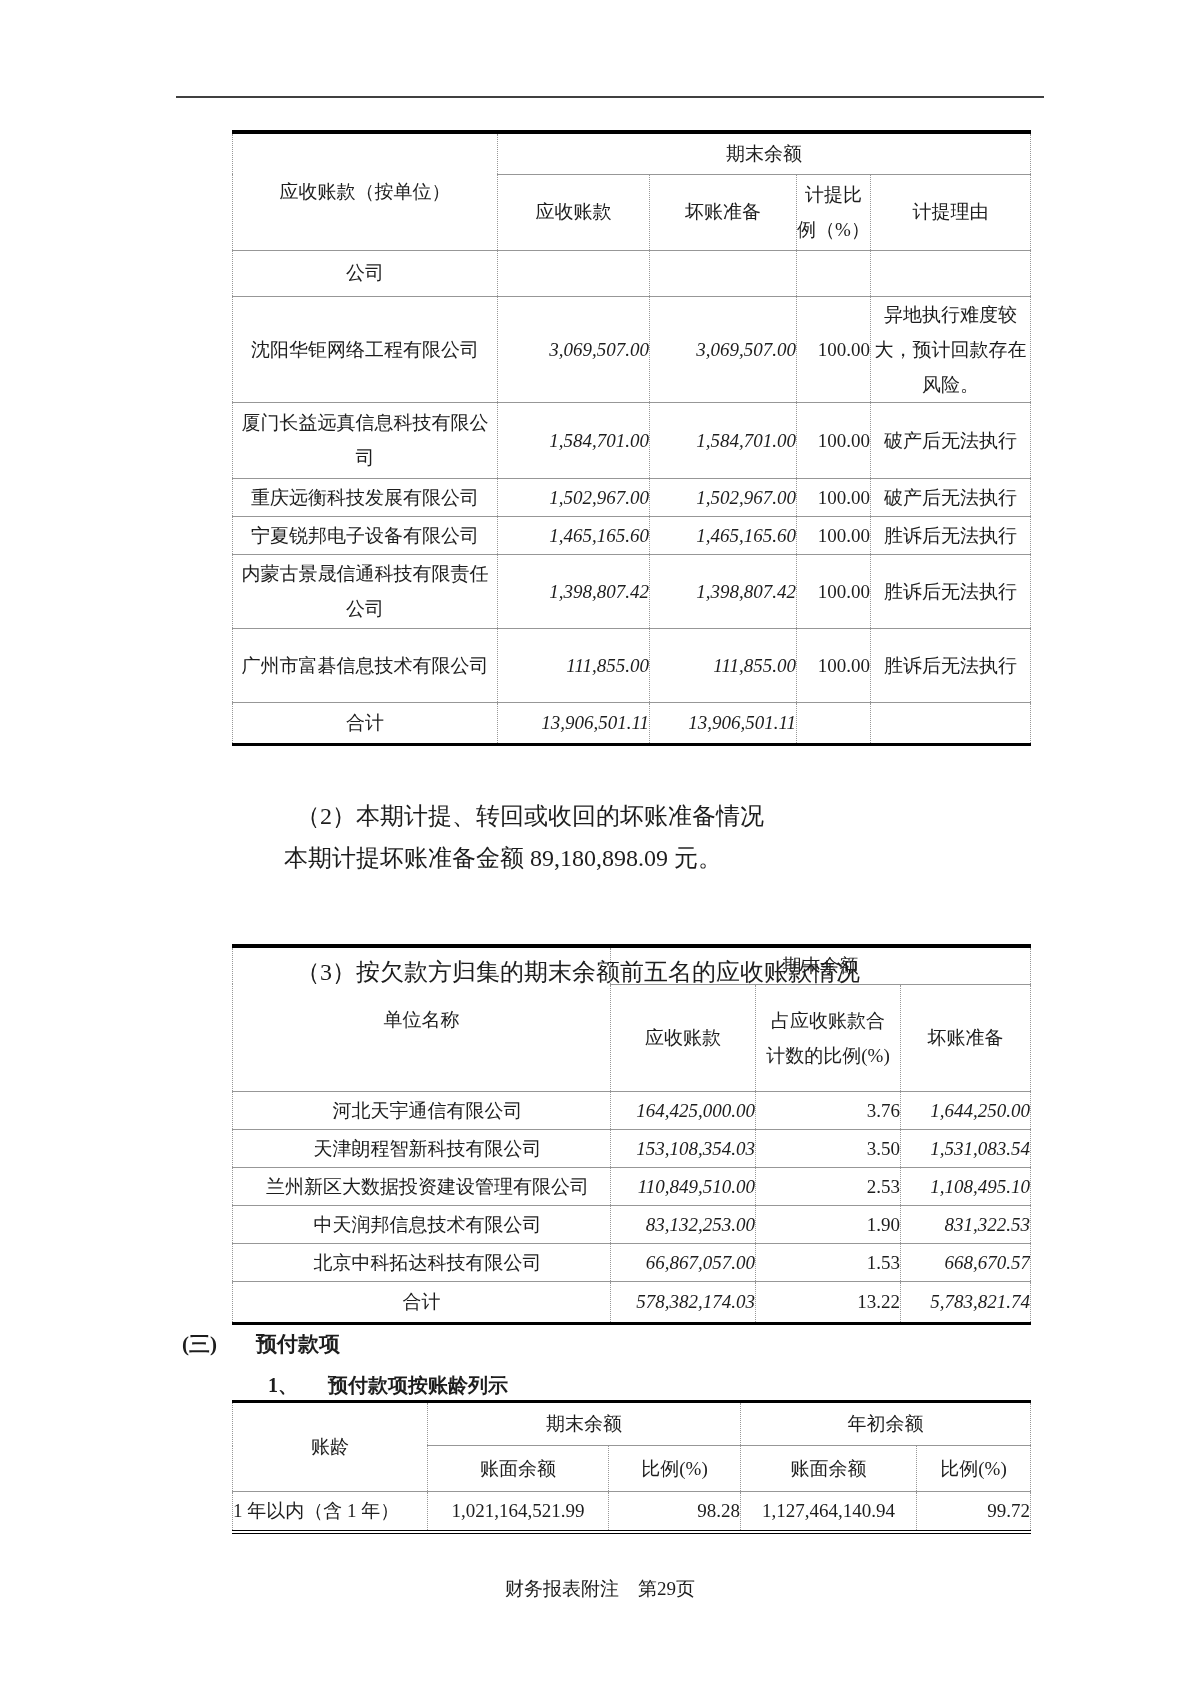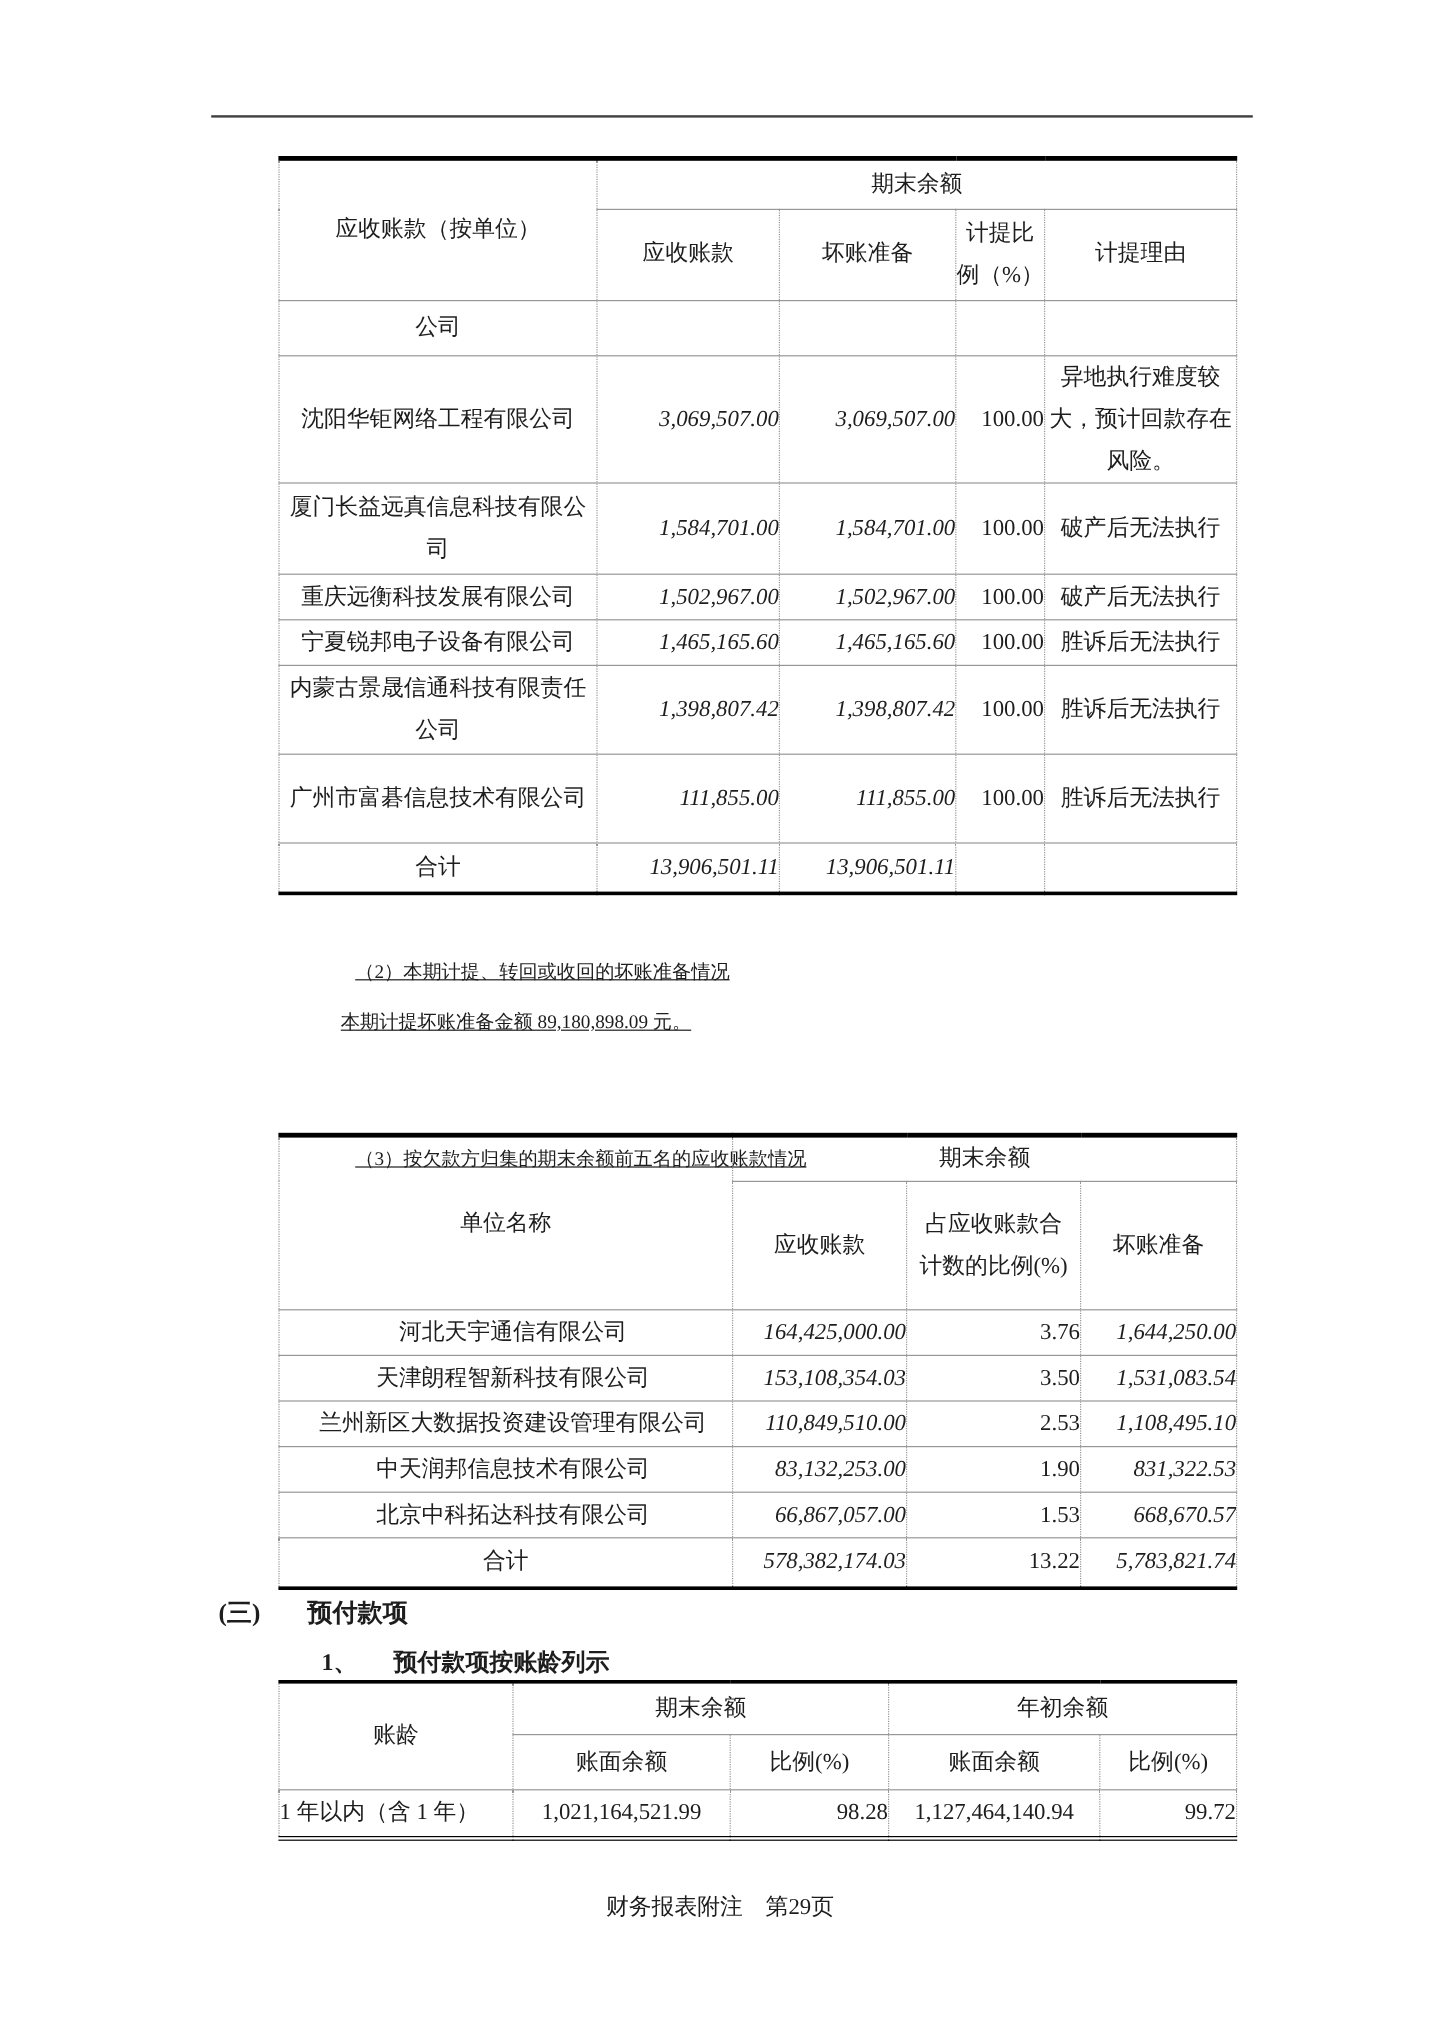--- a/index.html
+++ b/index.html
@@ -28,21 +28,21 @@
   td.rsn { text-align:center; padding:0 5px; }
   td.tot { text-align:center; }
   td.ctr { text-align:center; }
   td.ratio3 { text-align:right; padding-right:14px; }
   td.age { text-align:left; padding-left:12px; }
 
   .t1 { left:232px; top:130px; width:798px; }
   .t2 { left:232px; top:944px; width:798px; }
   .t3 { left:232px; top:1400px; width:798px; }
 
-  .noteline { font-size:16px; white-space:nowrap;text-decoration:underline; }
+  .noteline { font-size:24px; white-space:nowrap; }
   .headline { font-size:21px; font-weight:bold; white-space:nowrap; }
   .subline  { font-size:20px; font-weight:bold; white-space:nowrap; }
   .footer   { left:0; top:1576px; width:1200px; text-align:center; font-size:19px; }
 </style>
 </head>
 <body>
 
 <div class="page">
 
   <div class="abs rule-top"></div>

